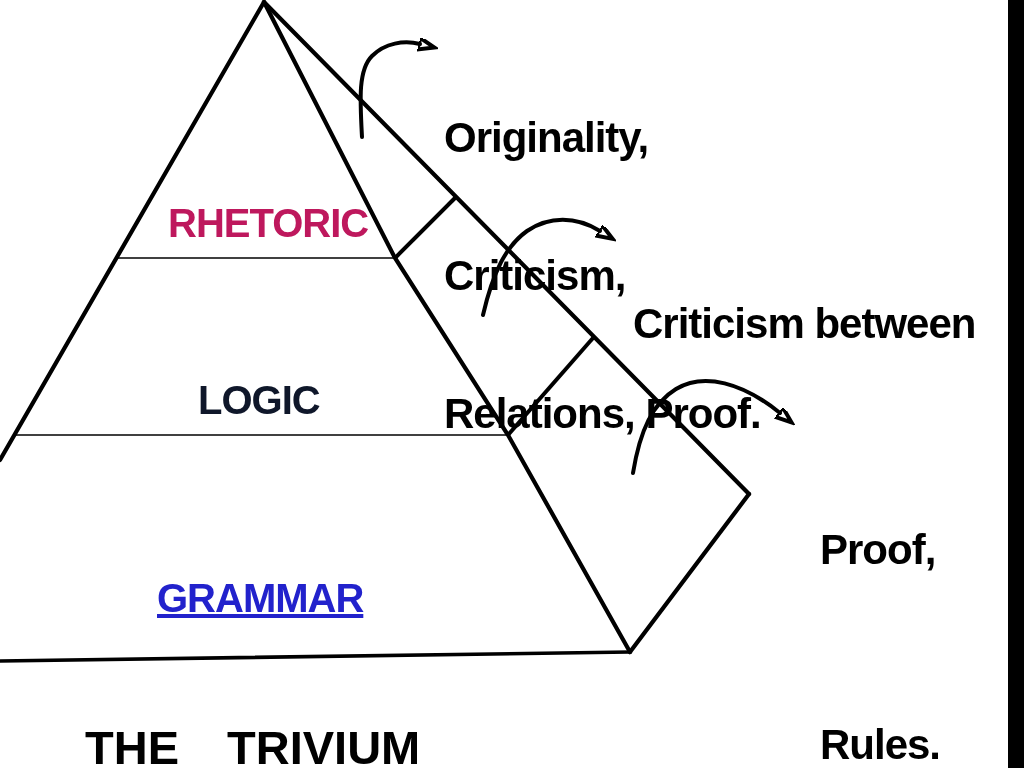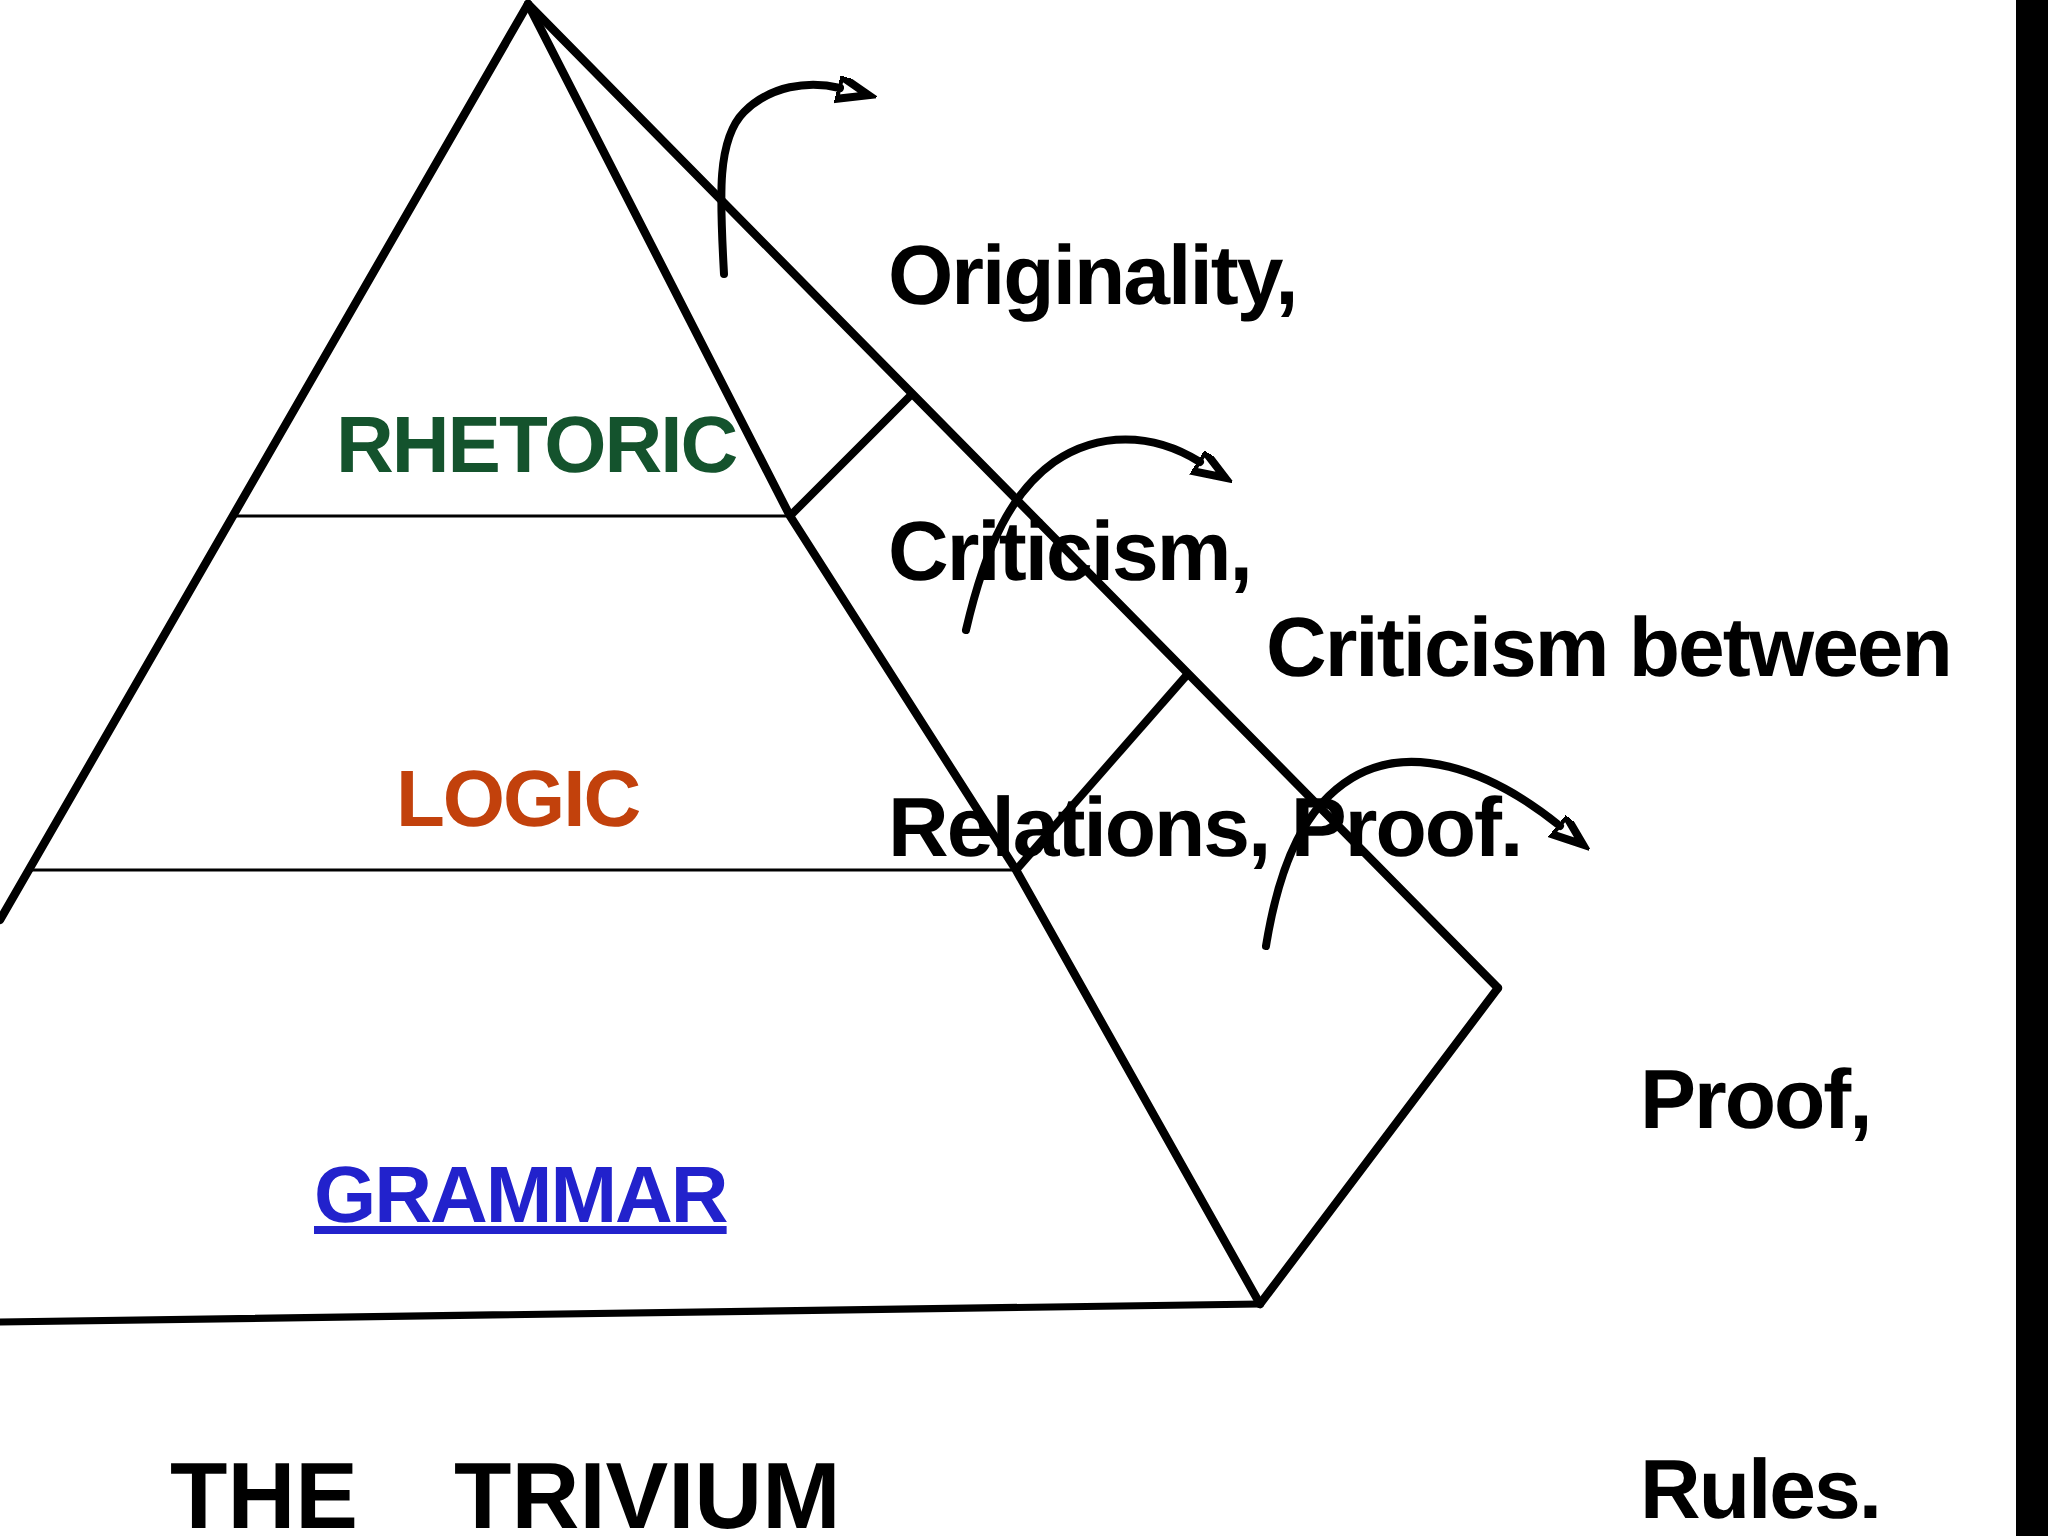--- a/index.html
+++ b/index.html
@@ -45,22 +45,22 @@
     <path d="M15,435 L508,435" stroke-width="1.6"></path>
 
     <path d="M395,258 L457,196" stroke-width="4"></path>
     <path d="M508,435 L593,338" stroke-width="4"></path>
 
     <path d="M362,137 C360,100 358,70 372,56 C385,43 404,40 420,44" stroke-width="4" stroke-linecap="round" marker-end="url(#ah)"></path>
     <path d="M483,315 C493,272 506,246 527,231 C549,216 576,216 600,231" stroke-width="4" stroke-linecap="round" marker-end="url(#ah)"></path>
     <path d="M633,473 C640,430 653,403 676,389 C704,372 743,383 780,413" stroke-width="4" stroke-linecap="round" marker-end="url(#ah)"></path>
   </svg>
 
-  <div class="txt level-label level-rhetoric" style="color: #14532d; text-align: center;">RHETORIC</div>
-  <div class="txt level-label level-logic" style="color: #c2410c; text-align: right;">LOGIC</div>
+  <div class="txt level-label level-rhetoric" style="color: #be185d; text-align: center;">RHETORIC</div>
+  <div class="txt level-label level-logic" style="color: #0f172a; text-align: right;">LOGIC</div>
   <div class="txt level-label level-grammar" style="color: rgb(34, 34, 204);">GRAMMAR</div>
 
   <div class="txt annot annot-1">
     <div>Originality,</div>
     <div>Criticism,</div>
     <div>Relations, Proof.</div>
   </div>
 
   <div class="txt annot annot-2">
     <div>Criticism between</div>

